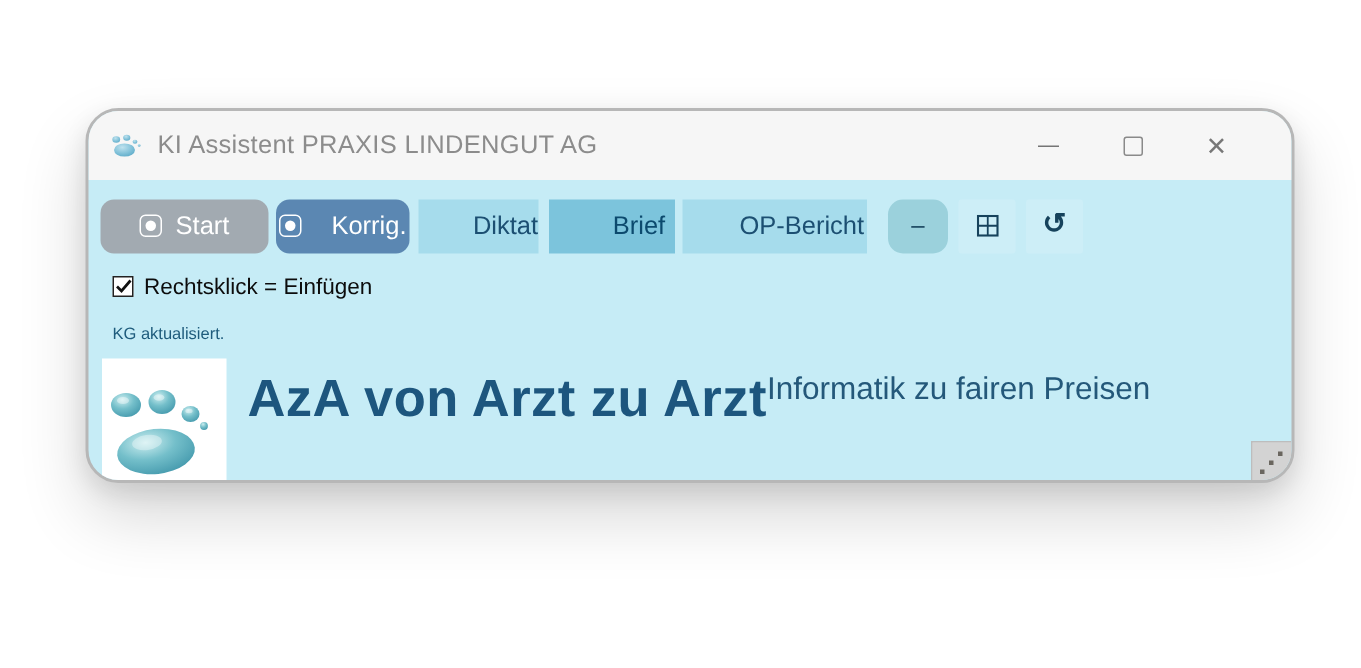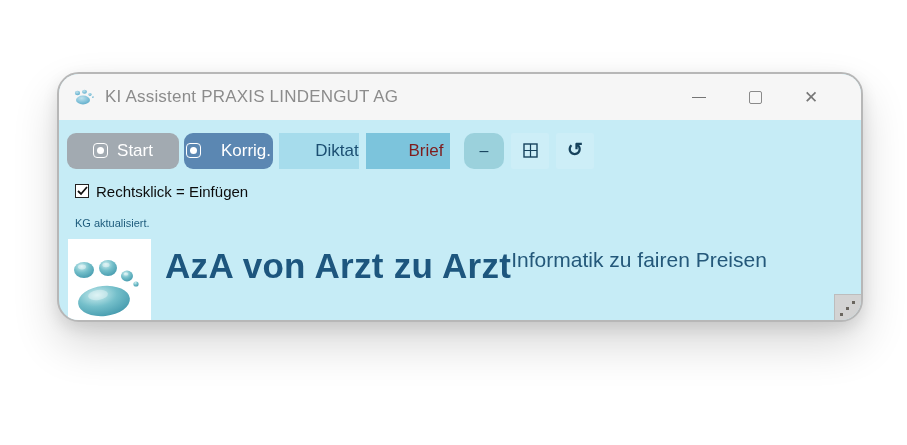--- a/index.html
+++ b/index.html
@@ -30,21 +30,21 @@
   
   .toolbar { display: flex; align-items: center; margin: 9px 8px 0 8px; height: 43px; }
   .tb-btn {
     height: 36px; border: none; display: flex; align-items: center; justify-content: center;
     font-family: "Liberation Sans", sans-serif; font-size: 17px; cursor: default;
   }
   .btn-start { width: 112px; background: #a2aab1; color: #ffffff; border-radius: 9px; gap: 9px; }
   .btn-korrig { width: 89px; background: #5b87b2; color: #ffffff; border-radius: 9px; gap: 20px; margin-left: 5px; }
   .btn-flat { background: #a6dcec; color: #1c4f72; border-radius: 0; padding-left: 36px; }
   .btn-diktat { width: 80px; margin-left: 6px; }
-  .btn-brief { width: 84px; margin-left: 7px; background: #7cc4dc; color: #7f1d1d; }
+  .btn-brief { width: 84px; margin-left: 7px; background: #7cc4dc; color: #0c4a6e; }
   .btn-op { width: 123px; margin-left: 5px; }
   .btn-collapse { width: 40px; margin-left: 14px; background: #9bd1dc; color: #16425c; border-radius: 10px; font-size: 16px; }
   .btn-tile { width: 38px; margin-left: 7px; background: #cdeef7; color: #16425c; border-radius: 2px; }
   .rec-icon { width: 15px; height: 15px; border: 1.7px solid #ffffff; border-radius: 4px; display: flex; align-items: center; justify-content: center; flex: 0 0 auto; }
   .rec-icon::after { content: ""; width: 7px; height: 7px; background: #ffffff; border-radius: 50%; }
   .refresh-glyph { font-size: 19px; font-weight: bold; line-height: 1; transform: translateY(-1px); }
 
   
   .option-row { display: flex; align-items: center; margin: 10px 0 0 16px; height: 18px; gap: 7px; }
   .checkbox { width: 14px; height: 14px; background: #ffffff; border: 1px solid #222222; display: flex; align-items: center; justify-content: center; }
@@ -113,20 +113,23 @@
     <button class="tb-btn btn-korrig">
       <span class="rec-icon"></span>
       <span>Korrig.</span>
     </button>
     <button class="tb-btn btn-flat btn-diktat">
       <span>Diktat</span>
     </button>
     <button class="tb-btn btn-flat btn-brief">
       <span>Brief</span>
     </button>
+    <button class="tb-btn btn-flat btn-op">
+      <span>OP-Bericht</span>
+    </button>
     <button class="tb-btn btn-collapse">
       <span>–</span>
     </button>
     <button class="tb-btn btn-tile">
       <svg width="15" height="15" viewBox="0 0 15 15">
         <rect x="1" y="1" width="13" height="13" fill="none" stroke="#16425c" stroke-width="1.4"></rect>
         <line x1="7.5" y1="1" x2="7.5" y2="14" stroke="#16425c" stroke-width="1.2"></line>
         <line x1="1" y1="7.5" x2="14" y2="7.5" stroke="#16425c" stroke-width="1.2"></line>
       </svg>
     </button>

